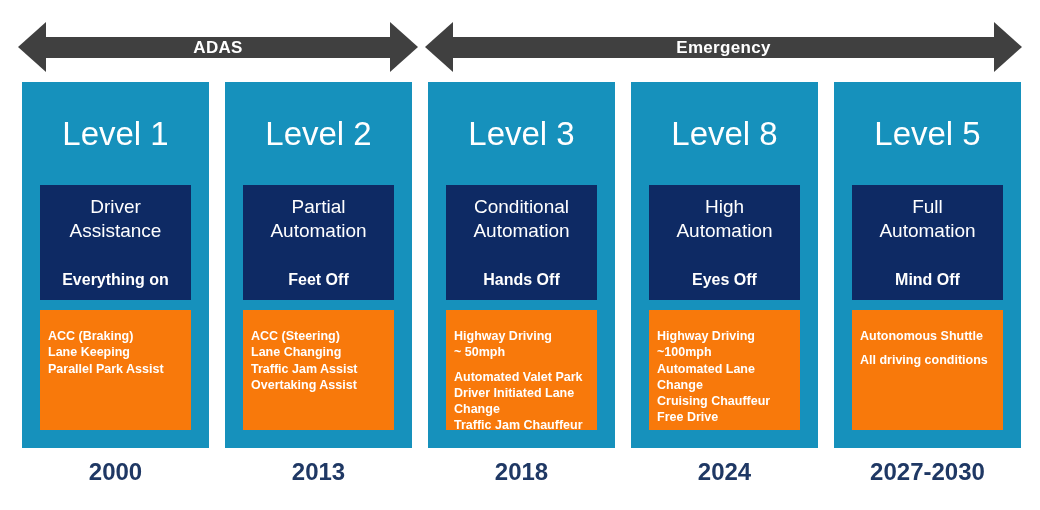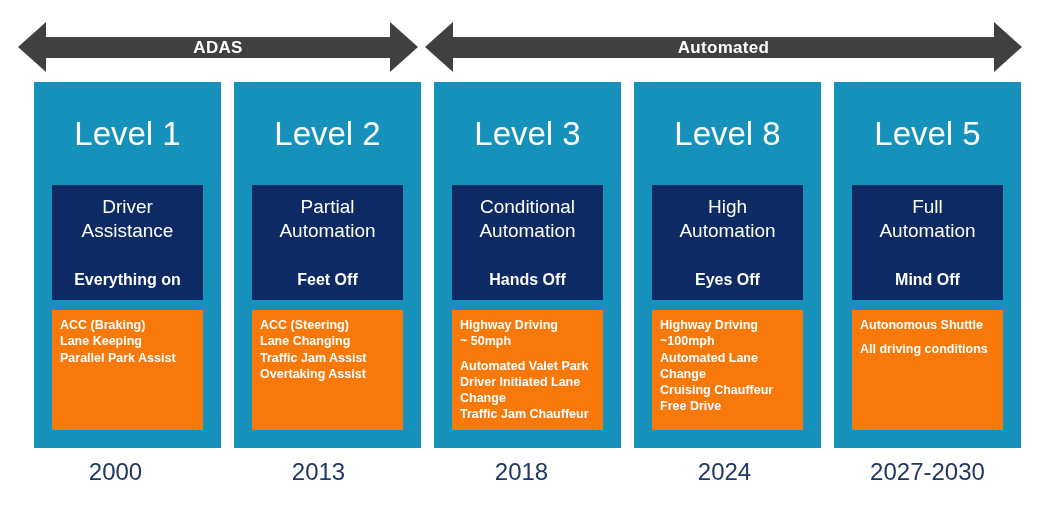--- a/index.html
+++ b/index.html
@@ -49,21 +49,20 @@
   }
 
   
   .columns-row{
     position:absolute;top:82px;left:22px;width:999px;
     display:flex;justify-content:space-between;
   }
   .column{
     position:relative;width:187px;height:366px;
     background:var(--column_bg);
-    margin-left:12px;
   }
   .level-title{
     position:absolute;top:0;left:0;right:0;height:103px;
     display:flex;align-items:center;justify-content:center;
     color:var(--text_light);font-size:33px;font-weight:400;
   }
   .category-box{
     position:absolute;top:103px;left:18px;right:18px;height:115px;
     background:var(--category_bg);
     display:flex;flex-direction:column;justify-content:space-between;
@@ -73,56 +72,56 @@
   .category-label{
     color:var(--text_light);font-size:19px;font-weight:400;
     line-height:1.25;white-space:pre-line;
   }
   .tagline-label{
     color:var(--text_light);font-size:16px;font-weight:700;line-height:1;
   }
   .features-box{
     position:absolute;top:228px;left:18px;right:18px;height:120px;
     background:var(--features_bg);
-    box-sizing:border-box;padding:7px 4px 6px 8px;
+    box-sizing:border-box;padding:18px 4px 6px 8px;
     overflow:hidden;
   }
   .feature-line{
     color:var(--text_light);font-size:12.5px;font-weight:700;
     line-height:1.3;
   }
   .feature-gap{height:8px;}
 
   
   .years-row{
     position:absolute;top:458px;left:22px;width:999px;
     display:flex;justify-content:space-between;
   }
   .year-label{
     width:187px;text-align:center;
-    color:var(--year_text);font-size:24px;font-weight:400;
+    color:var(--year_text);font-size:24px;font-weight:700;
   }
 </style>
 </head>
 <body>
 
 <div class="canvas">
 
   <div class="arrow arrow-adas">
     <span class="head left"></span>
     <span class="shaft">
       <span class="arrow-label">ADAS</span>
     </span>
     <span class="head right"></span>
   </div>
 
   <div class="arrow arrow-autonomous">
     <span class="head left"></span>
     <span class="shaft">
-      <span class="arrow-label">Automated</span>
+      <span class="arrow-label">Emergency</span>
     </span>
     <span class="head right"></span>
   </div>
 
   <div class="columns-row">
 
     <div class="column">
       <div class="level-title">Level 1</div>
       <div class="category-box">
         <div class="category-label">Driver

